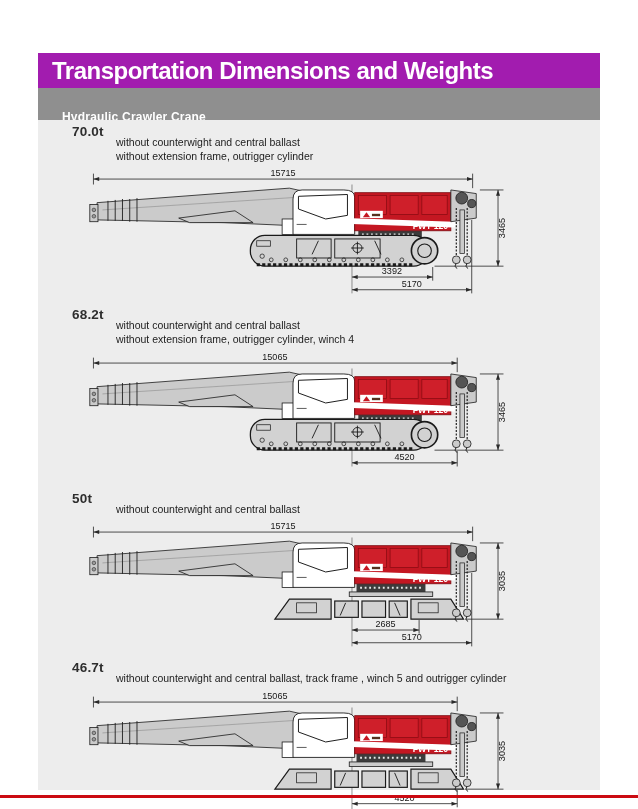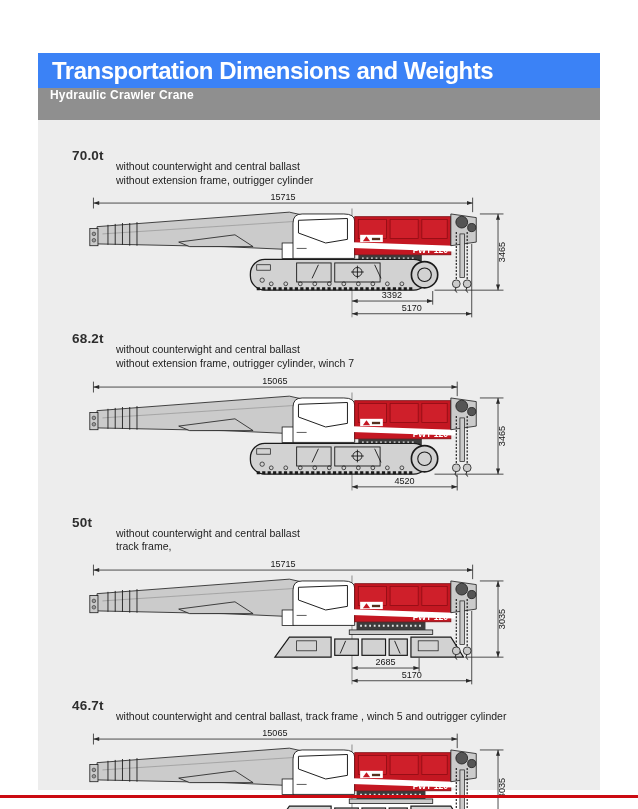--- a/index.html
+++ b/index.html
@@ -1,27 +1,27 @@
 <!DOCTYPE html>
 <html><head>
 <meta charset="utf-8">
 <style>
   html,body{margin:0;padding:0;}
   body{font-family:"Liberation Sans",sans-serif;background:#fff;}
   .sheet{position:relative;width:638px;height:809px;background:#fff;overflow:hidden;}
 
-  .title-bar{position:absolute;left:38px;top:53px;width:562px;height:35px;background:#3b82f6;
+  .title-bar{position:absolute;left:38px;top:53px;width:562px;height:35px;background:#a21caf;
              display:flex;align-items:center;padding-left:14px;box-sizing:border-box;}
   .title-bar h1{margin:0;color:#fff;font-size:24px;font-weight:800;letter-spacing:-0.5px;}
   .sub-bar{position:absolute;left:38px;top:88px;width:562px;height:36px;background:#8f8f8f;
-           display:flex;align-items:flex-start;padding-left:12px;box-sizing:border-box;}
+           display:flex;align-items:flex-end;padding-left:24px;box-sizing:border-box;}
   .sub-bar h2{margin:0;color:#fff;font-size:12px;font-weight:700;letter-spacing:0.2px;}
 
   .content{position:absolute;left:38px;top:120px;width:562px;height:670px;background:#ededed;
-           box-sizing:border-box;padding-top:24px;}
+           box-sizing:border-box;padding-top:0;}
 
   .crane-section{margin-bottom:2px;}
   .section-head{display:flex;align-items:flex-start;padding:4px 0 0 34px;}
   .weight{width:44px;flex:0 0 44px;font-size:13.5px;font-weight:800;color:#2e2e2e;letter-spacing:0.2px;}
   .desc{font-size:10.5px;color:#1c1c1c;line-height:1.3;margin-top:12px;}
   .diagram{padding-left:50px;margin-top:7px;}
 
   .dim line{stroke:#2a2a2a;stroke-width:0.9;}
   .dim .dl{marker-start:url(#dimarrow);marker-end:url(#dimarrow);}
   .dim text{font-size:10px;fill:#161616;text-anchor:middle;font-family:"Liberation Sans",sans-serif;}
@@ -176,21 +176,21 @@
           </g>
         </svg>
       </div>
     </section>
 
     <section class="crane-section">
       <div class="section-head">
         <div class="weight">68.2t</div>
         <div class="desc">
           <div>without counterwight and central ballast</div>
-          <div>without extension frame, outrigger cylinder, winch 7</div>
+          <div>without extension frame, outrigger cylinder, winch 4</div>
         </div>
       </div>
       <div class="diagram">
         <svg viewBox="0 0 560 140" width="508" height="127">
           <line class="cl" x1="291" y1="16" x2="291" y2="124"></line>
           <use href="#chassis-track"></use>
           <use href="#crane-upper"></use>
           <g class="dim">
             <line x1="6" y1="4" x2="6" y2="16"></line>
             <line x1="407" y1="4" x2="407" y2="20"></line>
@@ -210,21 +210,20 @@
           </g>
         </svg>
       </div>
     </section>
 
     <section class="crane-section">
       <div class="section-head">
         <div class="weight">50t</div>
         <div class="desc">
           <div>without counterwight and central ballast</div>
-          <div>track frame,</div>
         </div>
       </div>
       <div class="diagram">
         <svg viewBox="0 0 560 140" width="508" height="127">
           <line class="cl" x1="291" y1="16" x2="291" y2="136"></line>
           <use href="#chassis-frame"></use>
           <use href="#crane-upper"></use>
           <g class="dim">
             <line x1="6" y1="4" x2="6" y2="16"></line>
             <line x1="424" y1="4" x2="424" y2="20"></line>

